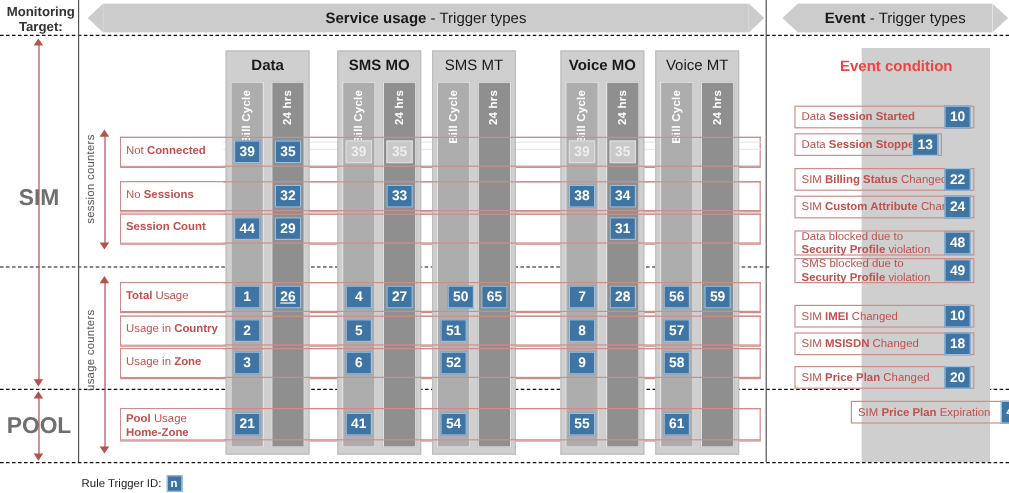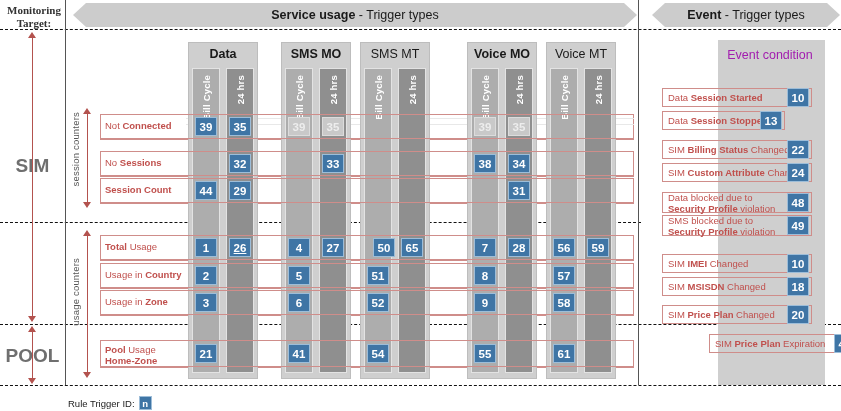--- a/index.html
+++ b/index.html
@@ -106,22 +106,22 @@
   }
   .badge.ghost {
     background:#c9c9c9; border-color:#dcdcdc; color:#ededed; z-index:3;
   }
 
   
   .evt-panel {
     position:absolute; background:#cfcfcf;
   }
   .evt-title {
-    position:absolute; font-size:12.5px; font-weight:normal; color:#a21caf;
-    text-align:center; white-space:nowrap;
+    position:absolute; font-size:12.5px; font-weight:bold; color:#ef4444;
+    white-space:nowrap;
   }
   .evt-item {
     position:absolute; border:1px solid #cf8d8a; background:transparent;
     display:flex; align-items:center; z-index:5;
   }
   .evt-item .txt {
     position:absolute; left:5px; top:50%; transform:translateY(-50%);
     color:#c0504d; font-size:9.5px; line-height:1.18; white-space:nowrap;
   }
   .evt-item .txt b { font-weight:bold; }
@@ -135,21 +135,21 @@
   .footer .badge {
     position:static; width:13px; height:14px; font-size:9.5px;
     border-width:1.2px;
   }
 </style>
 </head>
 <body>
 
 <div id="stage">
 
-  <div class="smalllabel" style="left:0;top:4px;width:68px;font-family:Liberation Serif, serif;">
+  <div class="smalllabel" style="left:0;top:4px;width:68px;">
     <span>Monitoring</span><br>
     <span>Target:</span>
   </div>
 
   <div class="arrowbar" style="left:86px;top:3px;width:538px;">
     <div class="arrowhead l"></div>
     <div class="arrowhead r"></div>
     <div class="lbl">
       <b>Service usage</b><span> - Trigger types</span>
     </div>

